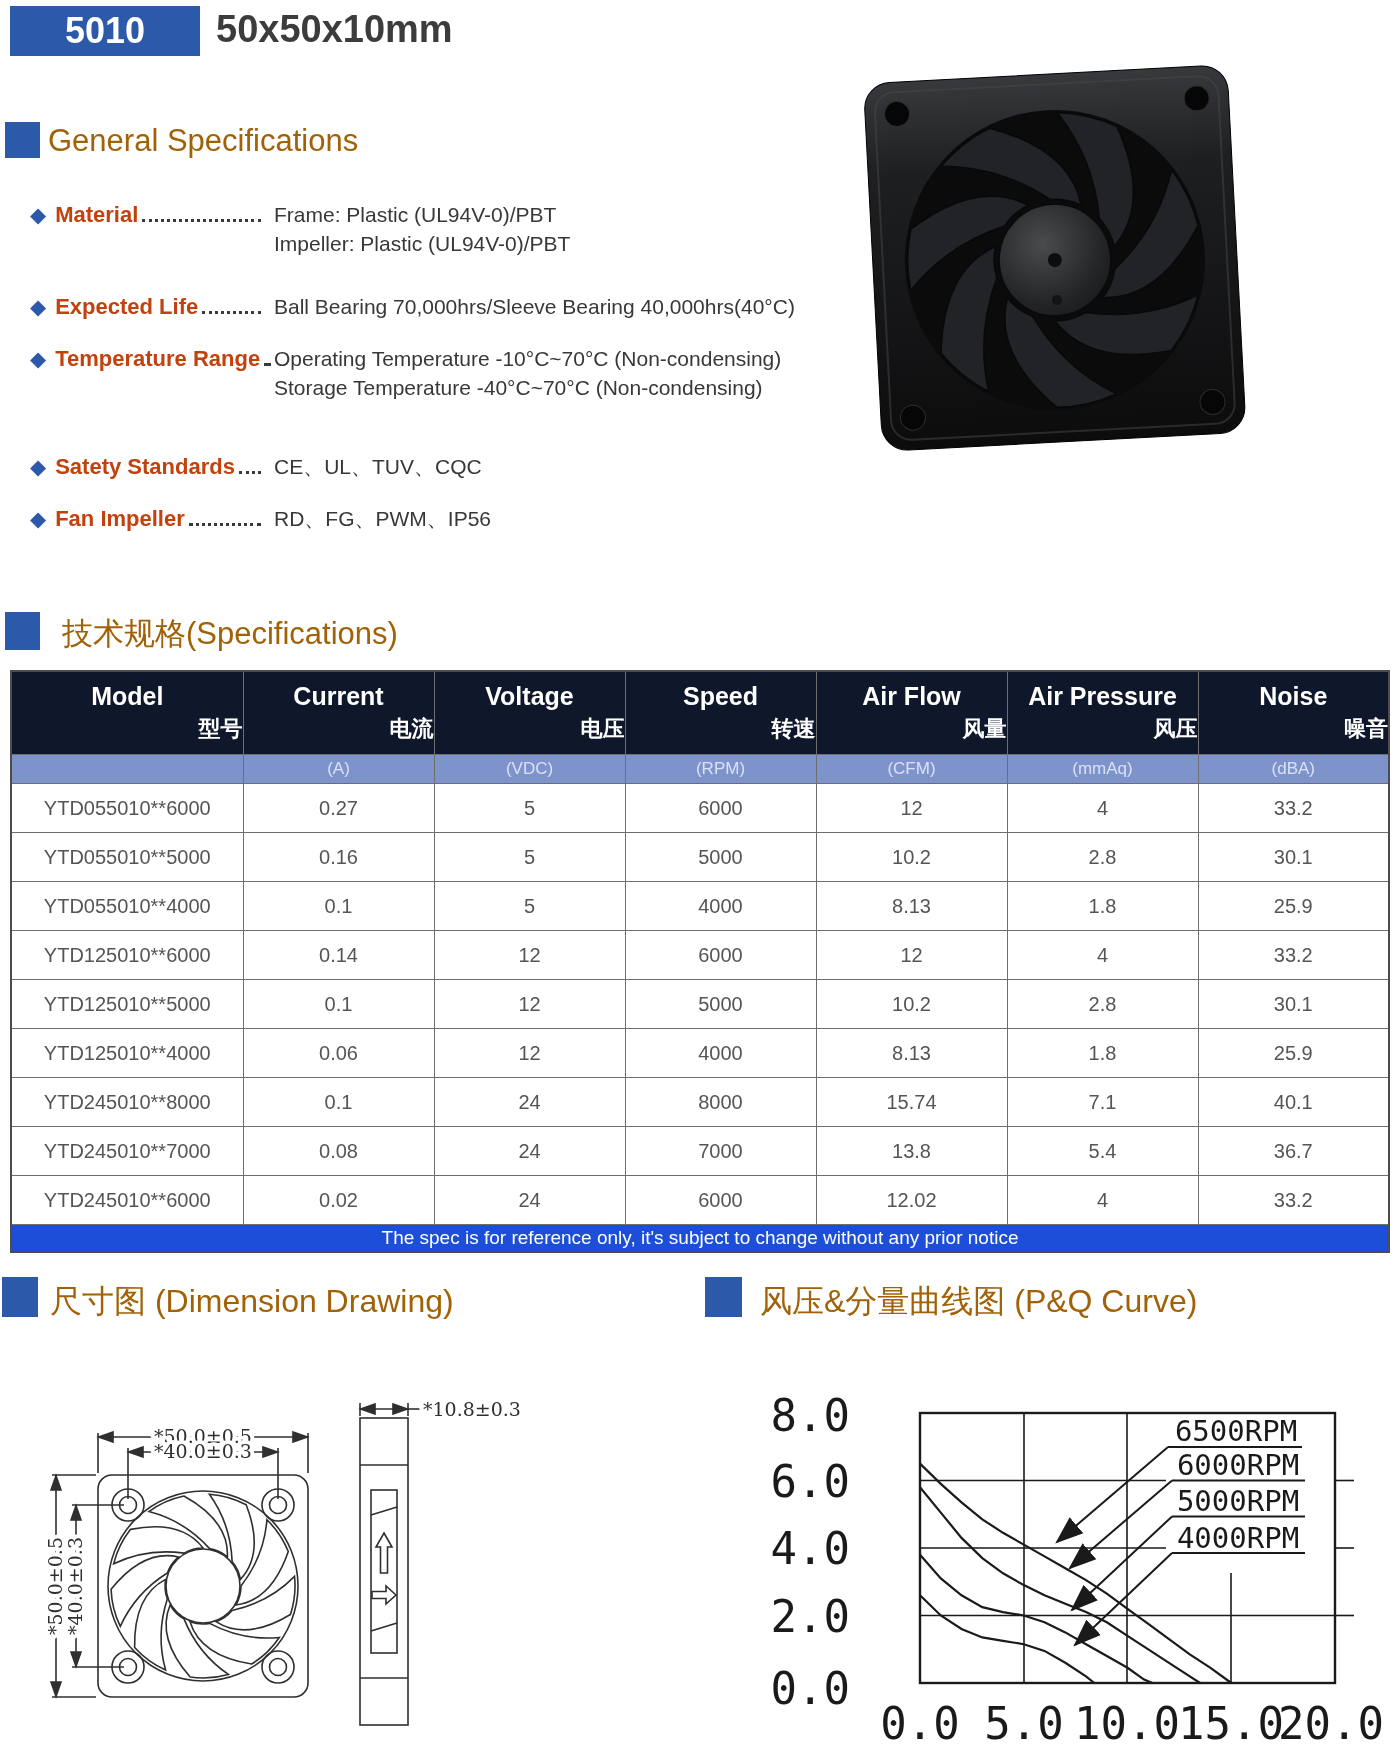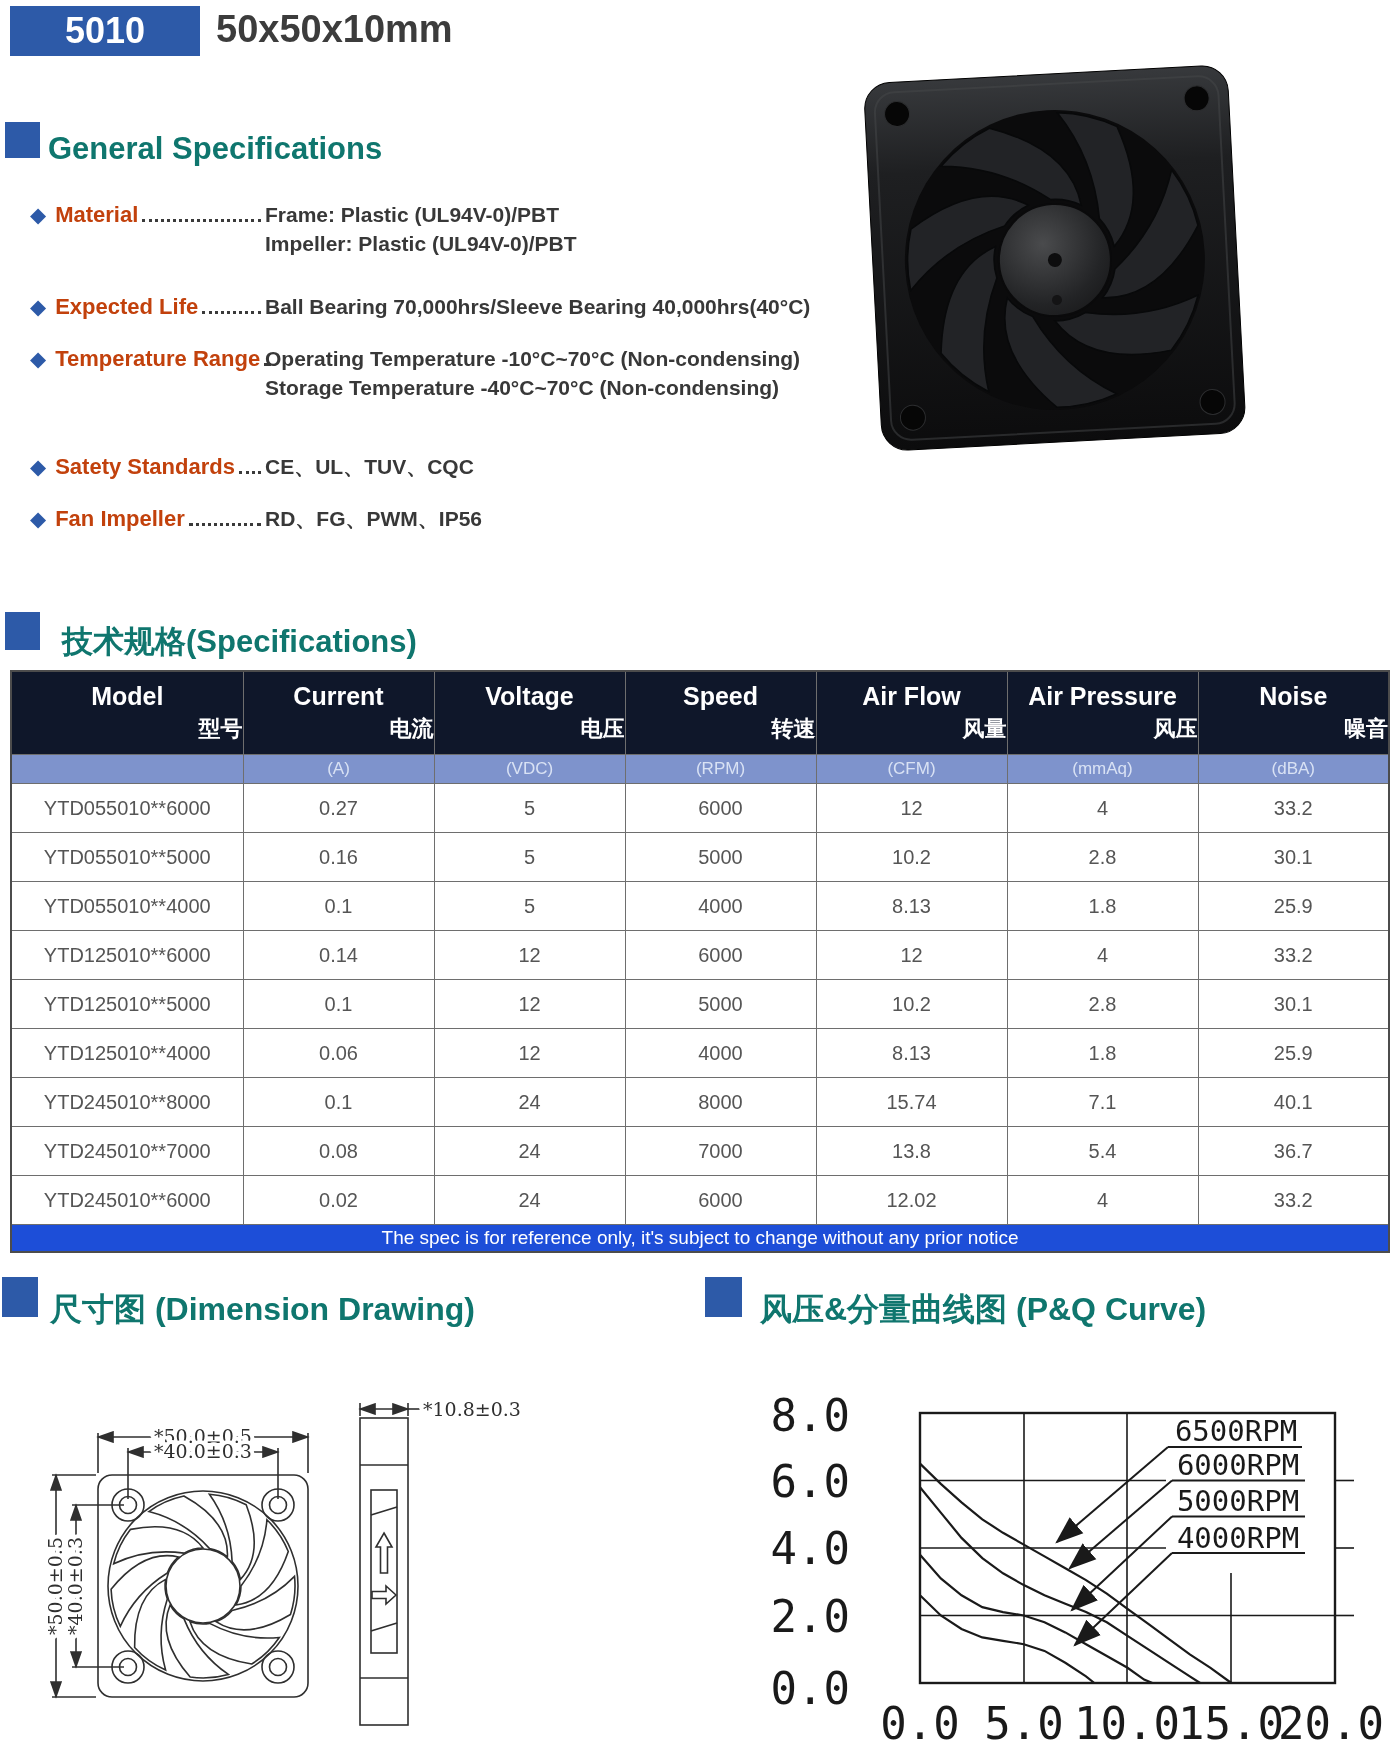--- a/index.html
+++ b/index.html
@@ -6,29 +6,29 @@
   html,body{margin:0;padding:0;background:#fff;}
   #page{position:relative;width:1400px;height:1753px;background:#fff;overflow:hidden;
         font-family:"Liberation Sans",sans-serif;color:#3a3a3a;}
   .abs{position:absolute;}
   
   #badge{left:10px;top:6px;width:190px;height:50px;background:#2d5aa8;color:#fff;
          display:flex;align-items:center;justify-content:center;font-size:36px;font-weight:bold;}
   #page-title{left:216px;top:8px;font-size:38px;font-weight:bold;color:#3c3c3c;}
   
   .sq{background:#2d5aa8;}
-  .sec-h{color:#0f766e;font-weight:bold;font-size:31px;white-space:nowrap;margin-top:8px;}
+  .sec-h{color:#a16207;font-weight:normal;font-size:31px;white-space:nowrap;}
   
   .spec-row{position:absolute;left:30px;width:830px;display:flex;align-items:flex-start;}
   .spec-left{width:235px;display:flex;align-items:flex-start;flex-shrink:0;}
   .diamond{color:#2d5aa8;font-size:21px;line-height:29px;margin-right:9px;}
   .spec-label{font-size:22px;font-weight:bold;line-height:29px;white-space:nowrap;color:#c2410c;}
   .dots{flex:1;border-bottom:3px dotted #3a3a3a;height:19px;margin:0 4px;min-width:6px;}
   .spec-lines{flex:1;}
-  .spec-lines div{font-size:21px;font-weight:bold;line-height:29px;white-space:nowrap;color:#383838;}
+  .spec-lines div{font-size:21px;font-weight:normal;line-height:29px;white-space:nowrap;color:#383838;margin-left:9px;}
   
   #spec-table{position:absolute;left:10px;top:670px;width:1380px;border-collapse:collapse;
               table-layout:fixed;border:2px solid #4c4c4c;}
   #spec-table th,#spec-table td{border:1px solid #6e6e6e;text-align:center;padding:0;}
   #spec-table thead th{background:#0f172a;color:#fff;height:82px;}
   #spec-table thead .en{font-size:25px;font-weight:bold;}
   #spec-table thead .zh{font-size:22px;font-weight:bold;margin-top:3px;text-align:right;}
   #spec-table tr.units td{background:#7e93cc;color:#d9e2f4;font-size:17px;height:28px;}
   #spec-table tbody td{height:48px;font-size:20px;color:#555;background:#fff;font-weight:normal;}
   #spec-table tfoot td{background:#1d4ed8;color:#fff;font-size:19px;height:26px;}

